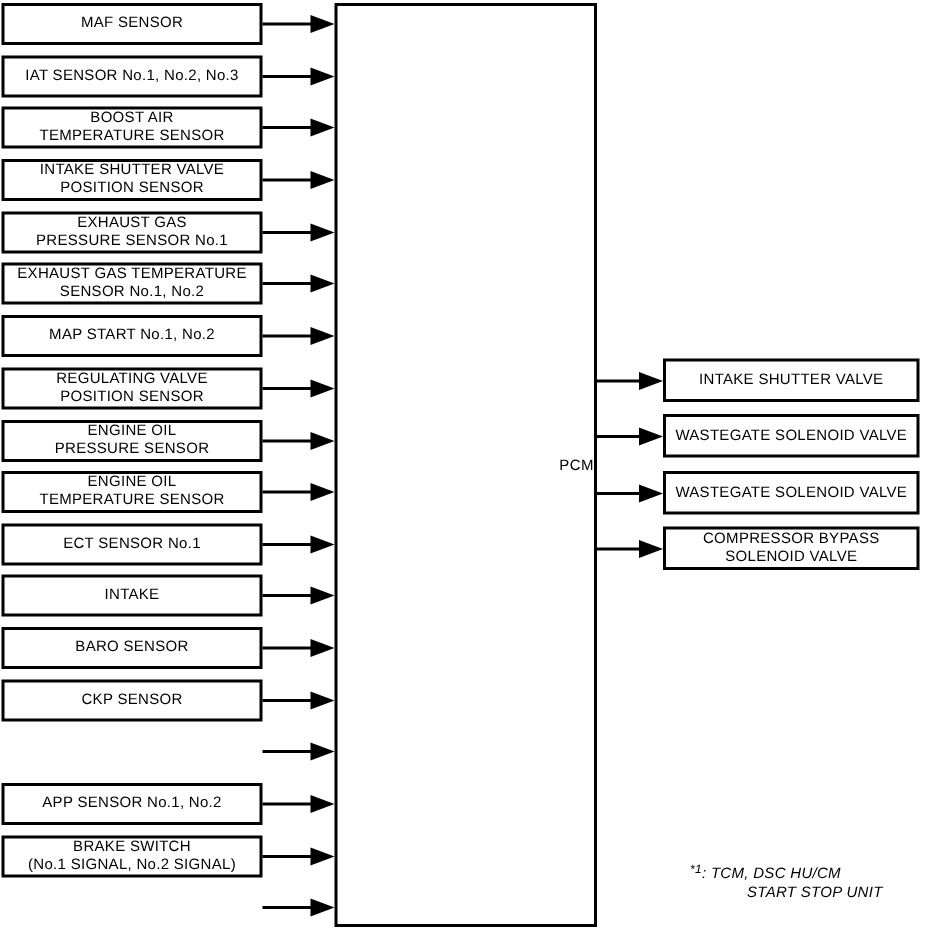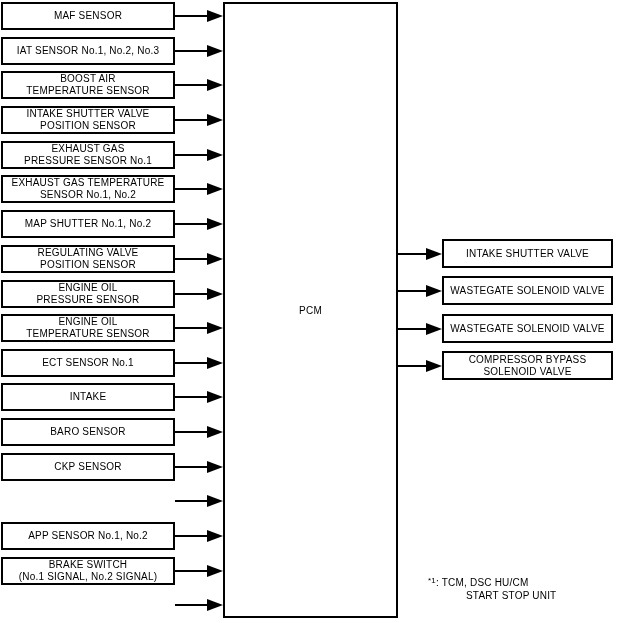--- a/index.html
+++ b/index.html
@@ -37,27 +37,28 @@
     right: 0; top: 0; width: 0; height: 0;
     border-top: 6px solid transparent;
     border-bottom: 6px solid transparent;
     border-left: 16px solid #000;
   }
   .pcm {
     position: absolute; left: 223px; top: 2px;
     width: 175px; height: 616px;
     border: 2px solid #000; box-sizing: border-box;
     background: #fff;
-    display: flex; align-items: center; justify-content: center;
+    display: flex; align-items: center; justify-content: flex-end;
     font-size: 10px; letter-spacing: 0.3px;
   }
   .footnote {
-    position: absolute; left: 428px; top: 576px;
+    position: absolute; left: 460px; top: 576px;
     font-size: 10px; line-height: 13px;
     letter-spacing: 0.2px;
+    font-style: italic;
   }
   .footnote sup { font-size: 8px; line-height: 0; vertical-align: 3px; }
   .footnote .fn-line2 { padding-left: 7px; margin-left: 31px; }
 </style>
 </head>
 <body>
 
 <div class="canvas">
 
   <div class="row lrow" style="top:2px">
@@ -100,21 +101,21 @@
   </div>
   <div class="row lrow" style="top:175px">
     <div class="box"><span>EXHAUST GAS TEMPERATURE
 SENSOR No.1, No.2</span></div>
     <div class="arrow">
         <i class="shaft"></i>
         <i class="head"></i>
       </div>
   </div>
   <div class="row lrow" style="top:210px">
-    <div class="box"><span>MAP SHUTTER No.1, No.2</span></div>
+    <div class="box"><span>MAP START No.1, No.2</span></div>
     <div class="arrow">
         <i class="shaft"></i>
         <i class="head"></i>
       </div>
   </div>
   <div class="row lrow" style="top:245px">
     <div class="box"><span>REGULATING VALVE
 POSITION SENSOR</span></div>
     <div class="arrow">
         <i class="shaft"></i>

